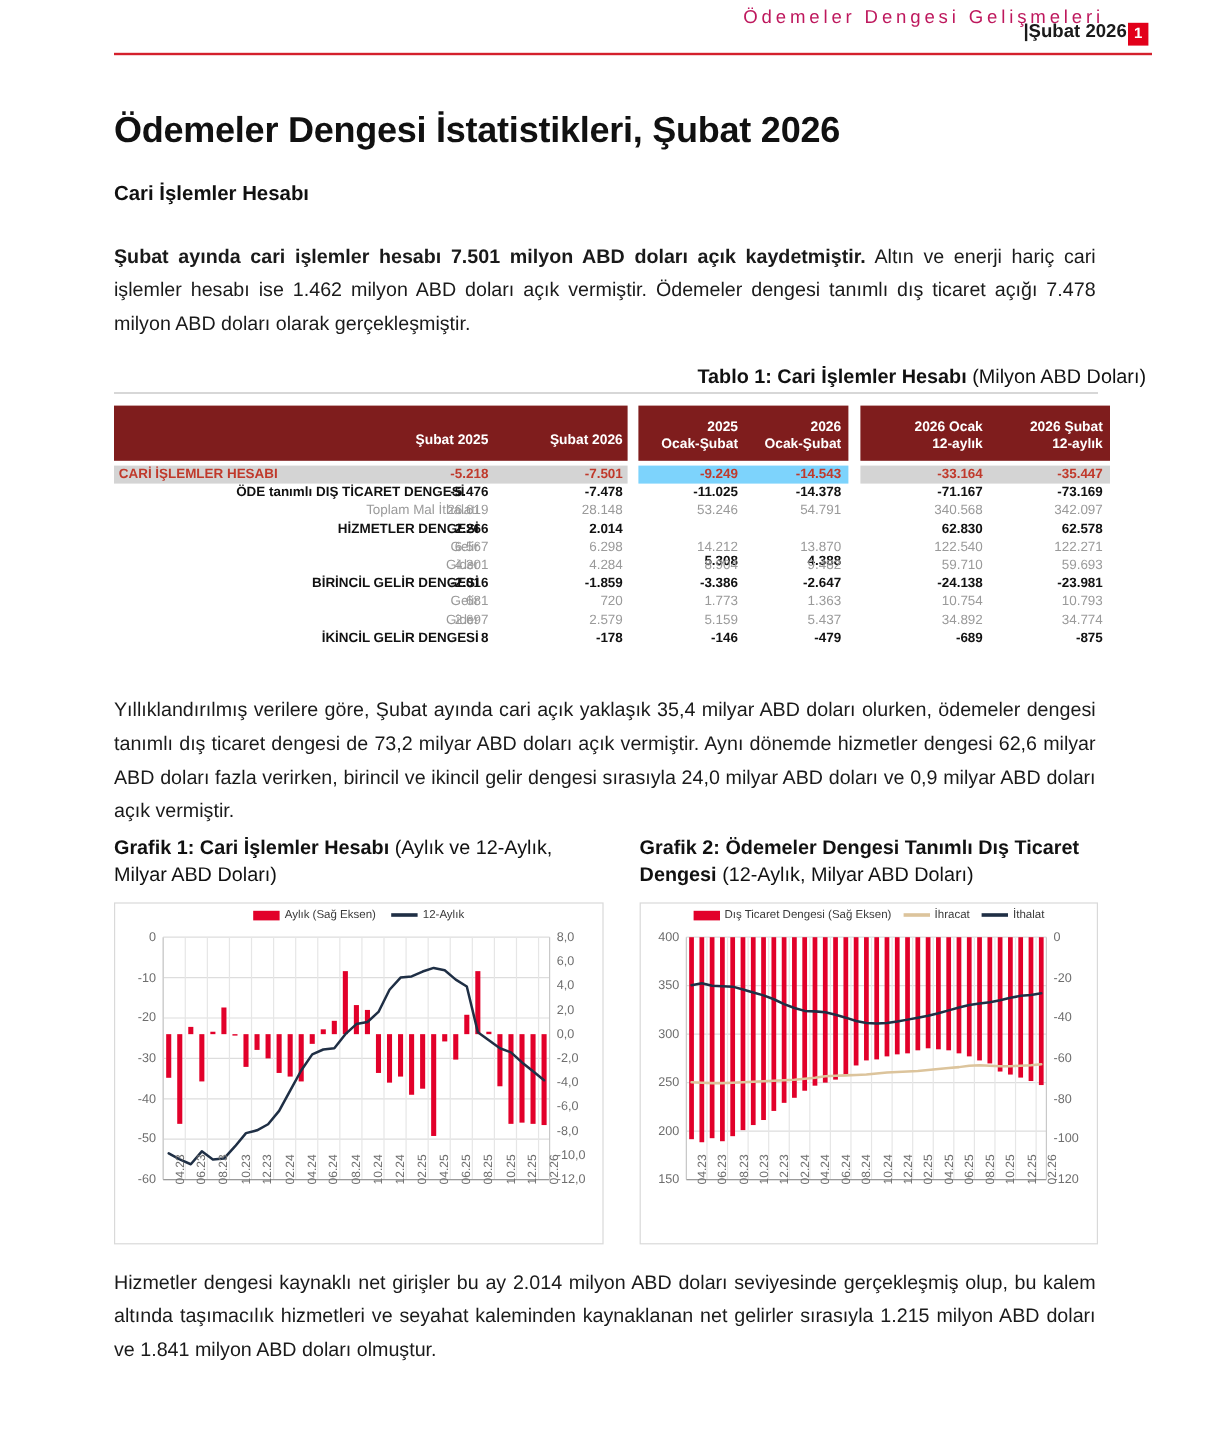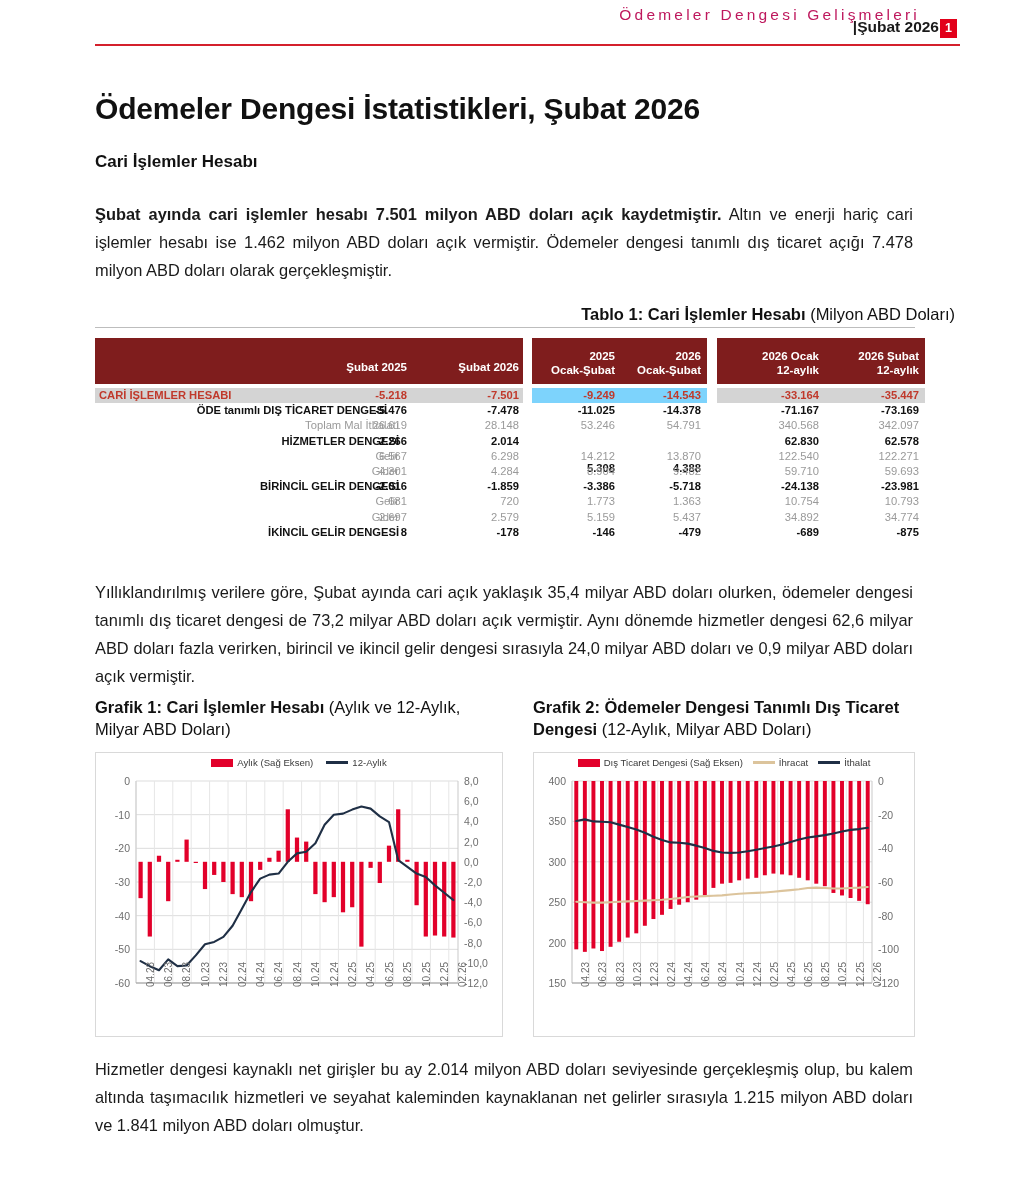--- a/index.html
+++ b/index.html
@@ -268,21 +268,21 @@
         </div>
       </div>
       <div class="row lvl-b">
         <div class="seg" id="segA7" style="left: 0px; width: 428px;">
           <div class="rlabel" style="right: 124px;">BİRİNCİL GELİR DENGESİ</div>
           <div class="cell cA1">-2.016</div>
           <div class="cell cA2">-1.859</div>
         </div>
         <div class="seg" id="segB7" style="left: 437px; width: 175px;">
           <div class="cell cB1">-3.386</div>
-          <div class="cell cB2">-5.718</div>
+          <div class="cell cB2">-2.647</div>
         </div>
         <div class="seg" id="segC7" style="left: 622px; width: 208px;">
           <div class="cell cC1">-24.138</div>
           <div class="cell cC2">-23.981</div>
         </div>
       </div>
       <div class="row lvl-l">
         <div class="seg" id="segA8" style="left: 0px; width: 428px;">
           <div class="rlabel" style="right: 124px;">Gelir</div>
           <div class="cell cA1">681</div>

